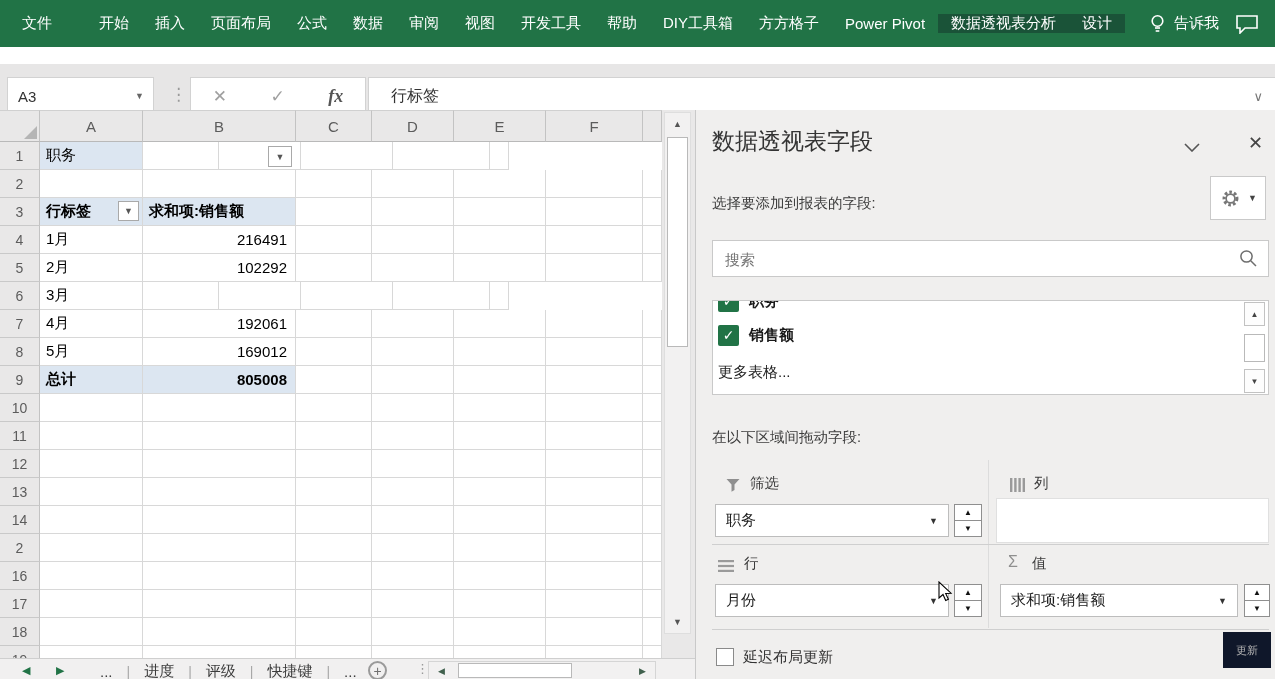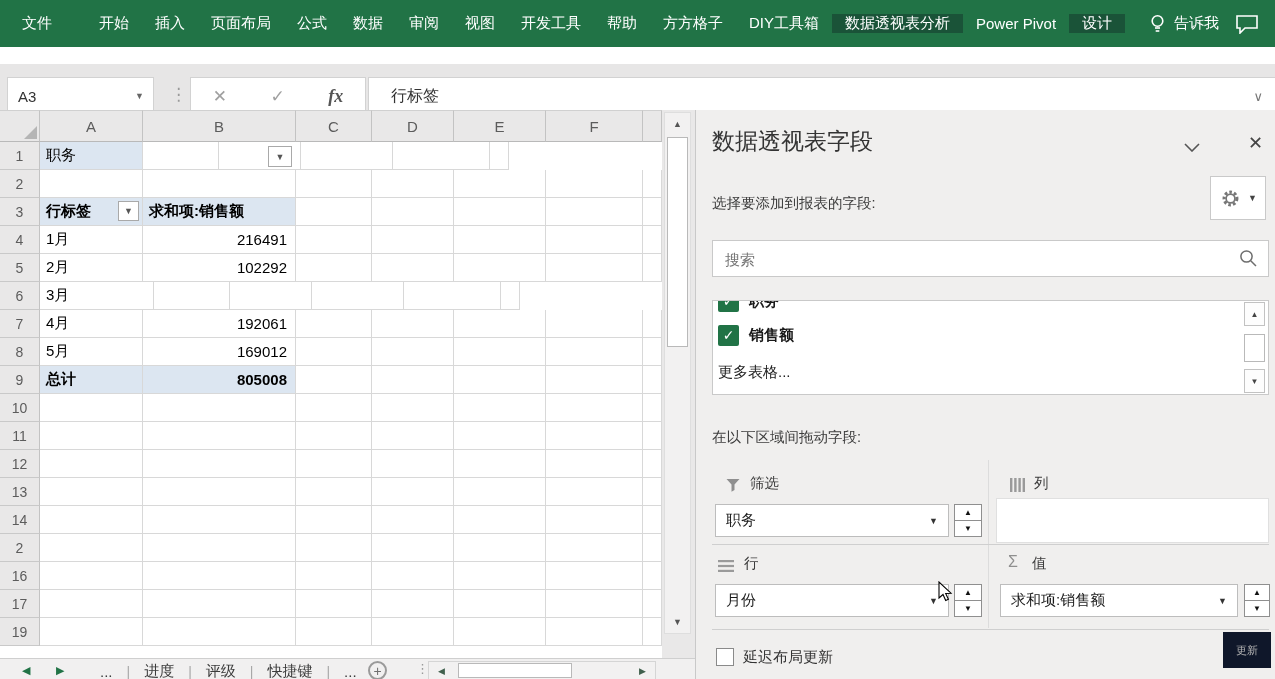--- a/index.html
+++ b/index.html
@@ -149,24 +149,24 @@
         <div class="rtab file">文件</div>
         <div class="rtab">开始</div>
         <div class="rtab sep">插入</div>
         <div class="rtab sep">页面布局</div>
         <div class="rtab sep">公式</div>
         <div class="rtab sep">数据</div>
         <div class="rtab sep">审阅</div>
         <div class="rtab sep">视图</div>
         <div class="rtab sep">开发工具</div>
         <div class="rtab sep">帮助</div>
+        <div class="rtab sep">DIY工具箱</div>
         <div class="rtab sep">方方格子</div>
-        <div class="rtab sep">DIY工具箱</div>
+        <div class="rtab sep">Power Pivot</div>
         <div class="rtab ctx">数据透视表分析</div>
-        <div class="rtab sep">Power Pivot</div>
         <div class="rtab ctx">设计</div>
       </div>
     <div class="tellme">
       <svg width="17" height="22" viewBox="0 0 17 22">
         <circle cx="8.5" cy="8" r="5.3" fill="none" stroke="#fff" stroke-width="1.6"></circle>
         <line x1="6" y1="15" x2="11" y2="15" stroke="#fff" stroke-width="1.6"></line>
         <line x1="6.7" y1="18" x2="10.3" y2="18" stroke="#fff" stroke-width="1.6"></line>
       </svg>
       <span>告诉我</span>
     </div>
@@ -318,21 +318,21 @@
         </div>
         <div class="gc" style="width: 97px;">
           <span></span>
         </div>
         <div class="gc" style="width: 19px;">
           <span></span>
         </div>
       </div>
       <div class="grow">
         <div class="rh">6</div>
-        <div class="gc" style="width: 114px;">
+        <div class="gc" style="width: 103px;">
           <span>3月</span>
         </div>
         <div class="gc" style="width: 76px;">
           <span></span>
         </div>
         <div class="gc" style="width: 82px;">
           <span></span>
         </div>
         <div class="gc" style="width: 92px;">
           <span></span>
@@ -579,20 +579,44 @@
         </div>
         <div class="gc" style="width: 97px;">
           <span></span>
         </div>
         <div class="gc" style="width: 19px;">
           <span></span>
         </div>
       </div>
       <div class="grow">
         <div class="rh">17</div>
+        <div class="gc" style="width: 103px;">
+          <span></span>
+        </div>
+        <div class="gc" style="width: 153px;">
+          <span></span>
+        </div>
+        <div class="gc" style="width: 76px;">
+          <span></span>
+        </div>
+        <div class="gc" style="width: 82px;">
+          <span></span>
+        </div>
+        <div class="gc" style="width: 92px;">
+          <span></span>
+        </div>
+        <div class="gc" style="width: 97px;">
+          <span></span>
+        </div>
+        <div class="gc" style="width: 19px;">
+          <span></span>
+        </div>
+      </div>
+      <div class="grow">
+        <div class="rh">18</div>
         <div class="gc" style="width: 103px;">
           <span></span>
         </div>
         <div class="gc" style="width: 153px;">
           <span></span>
         </div>
         <div class="gc" style="width: 76px;">
           <span></span>
         </div>
         <div class="gc" style="width: 82px;">

